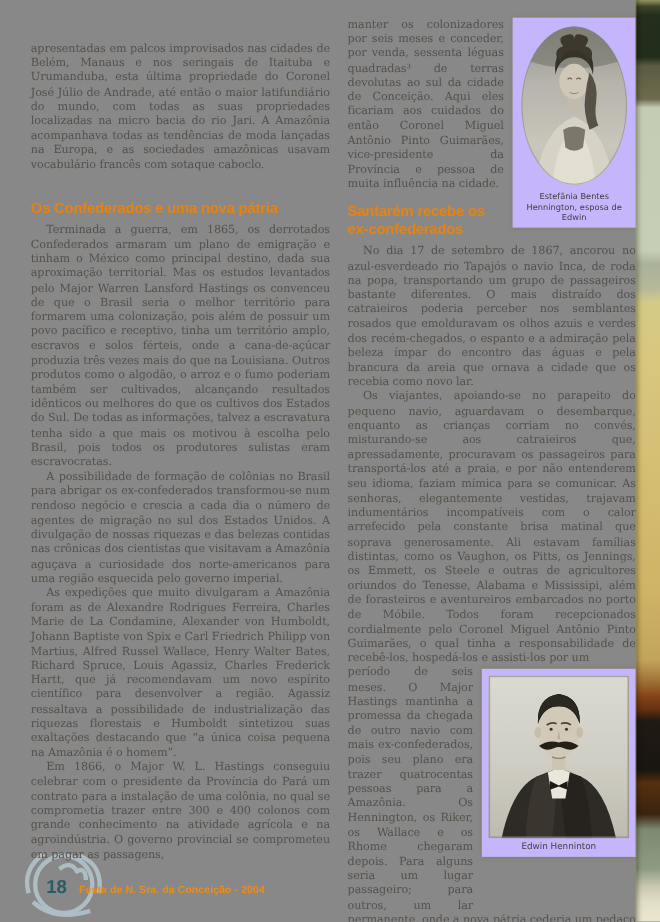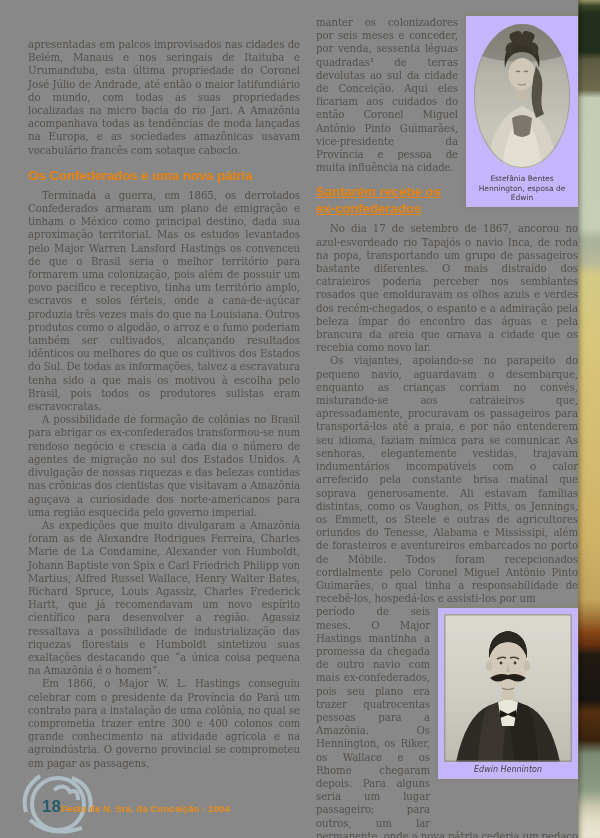--- a/index.html
+++ b/index.html
@@ -17,56 +17,56 @@
   .left-col{left:28px;top:38px;width:272px;}
   .right-col{left:316px;top:16px;width:262px;}
   p.body-text{
     margin:0;font-size:10.2px;line-height:13.2px;letter-spacing:-0.1px;
     color:#55504b;text-align:justify;text-indent:14px;hyphens:auto;
   }
   p.no-indent{text-indent:0;}
   h2.sect{
     font-family:"Liberation Sans","DejaVu Sans",sans-serif;
     font-size:13.5px;line-height:17px;font-weight:bold;letter-spacing:-0.2px;
-    color:#e8830f;margin:10px 0 5px 0;
+    color:#e8830f;margin:24px 0 5px 0;
   }
-  .right-col h2.sect{margin-top:9px;text-decoration:underline;}
+  .right-col h2.sect{margin-top:9px;}
   figure{margin:0;}
   .photo-card{
     background:#c4b5fd;box-shadow:0 0 4px rgba(120,100,30,.35);
   }
   .top-card{
     float:right;width:112px;margin:0 0 8px 8px;padding:6px 6px 4px 6px;box-sizing:border-box;
   }
   .oval-photo{display:block;width:100px;height:148px;}
   .card-caption{
     font-family:"DejaVu Sans","Liberation Sans",sans-serif;
     font-size:7.5px;line-height:9.5px;color:#43413d;text-align:center;margin-top:4px;
   }
   .wrap-block{margin-top:0;}
   .bottom-card{
-    float:right;width:140px;margin:3px 0 42px 8px;padding:6px 6px 0 6px;box-sizing:border-box;font-style:italic;
+    float:right;width:140px;margin:3px 0 42px 8px;padding:6px 6px 0 6px;box-sizing:border-box;
   }
   .rect-photo{display:block;width:128px;height:148px;}
   .bottom-card .card-caption{font-size:8px;padding-bottom:4px;margin-top:3px;}
   .book-edge{
     position:absolute;right:0;top:0;width:21px;height:838px;z-index:3;
     border-left:1px solid rgba(95,95,60,.5);
     box-shadow:inset 4px 0 5px -3px rgba(0,0,0,.35);
     background:linear-gradient(180deg,
       #9a9868 0px,#3d4428 6px,#242e1c 14px,#232d1b 52px,#5c5c42 60px,#6e6a4e 90px,
       #c4ccb3 98px,#c6ceb6 228px,#aab29a 240px,#b6b89a 262px,
       #d4ca86 275px,#d8c77c 330px,#d4be72 430px,#cfb266 540px,
       #c2a45c 600px,#9a6a30 622px,#874618 632px,#66300f 645px,
       #201a12 655px,#191511 700px,#55300f 712px,#3a230e 740px,
       #7c8a72 754px,#8e9c84 790px,#c9c9ae 806px,#e2dec6 820px,#eae6d0 838px);
   }
   .footer{
     position:absolute;left:42px;top:797px;z-index:2;
-    display:flex;align-items:baseline;
+    display:flex;align-items:baseline;gap:11px;
   }
   .page-num{
     font-family:"Liberation Sans","DejaVu Sans",sans-serif;
     font-size:17px;font-weight:bold;color:#2b5a68;
   }
   .footer-title{
     font-family:"Liberation Sans","DejaVu Sans",sans-serif;
     font-size:9.5px;font-weight:bold;color:#ee8d15;letter-spacing:0.1px;
   }
   .watermark{position:absolute;left:10px;top:768px;z-index:1;opacity:.75;}

